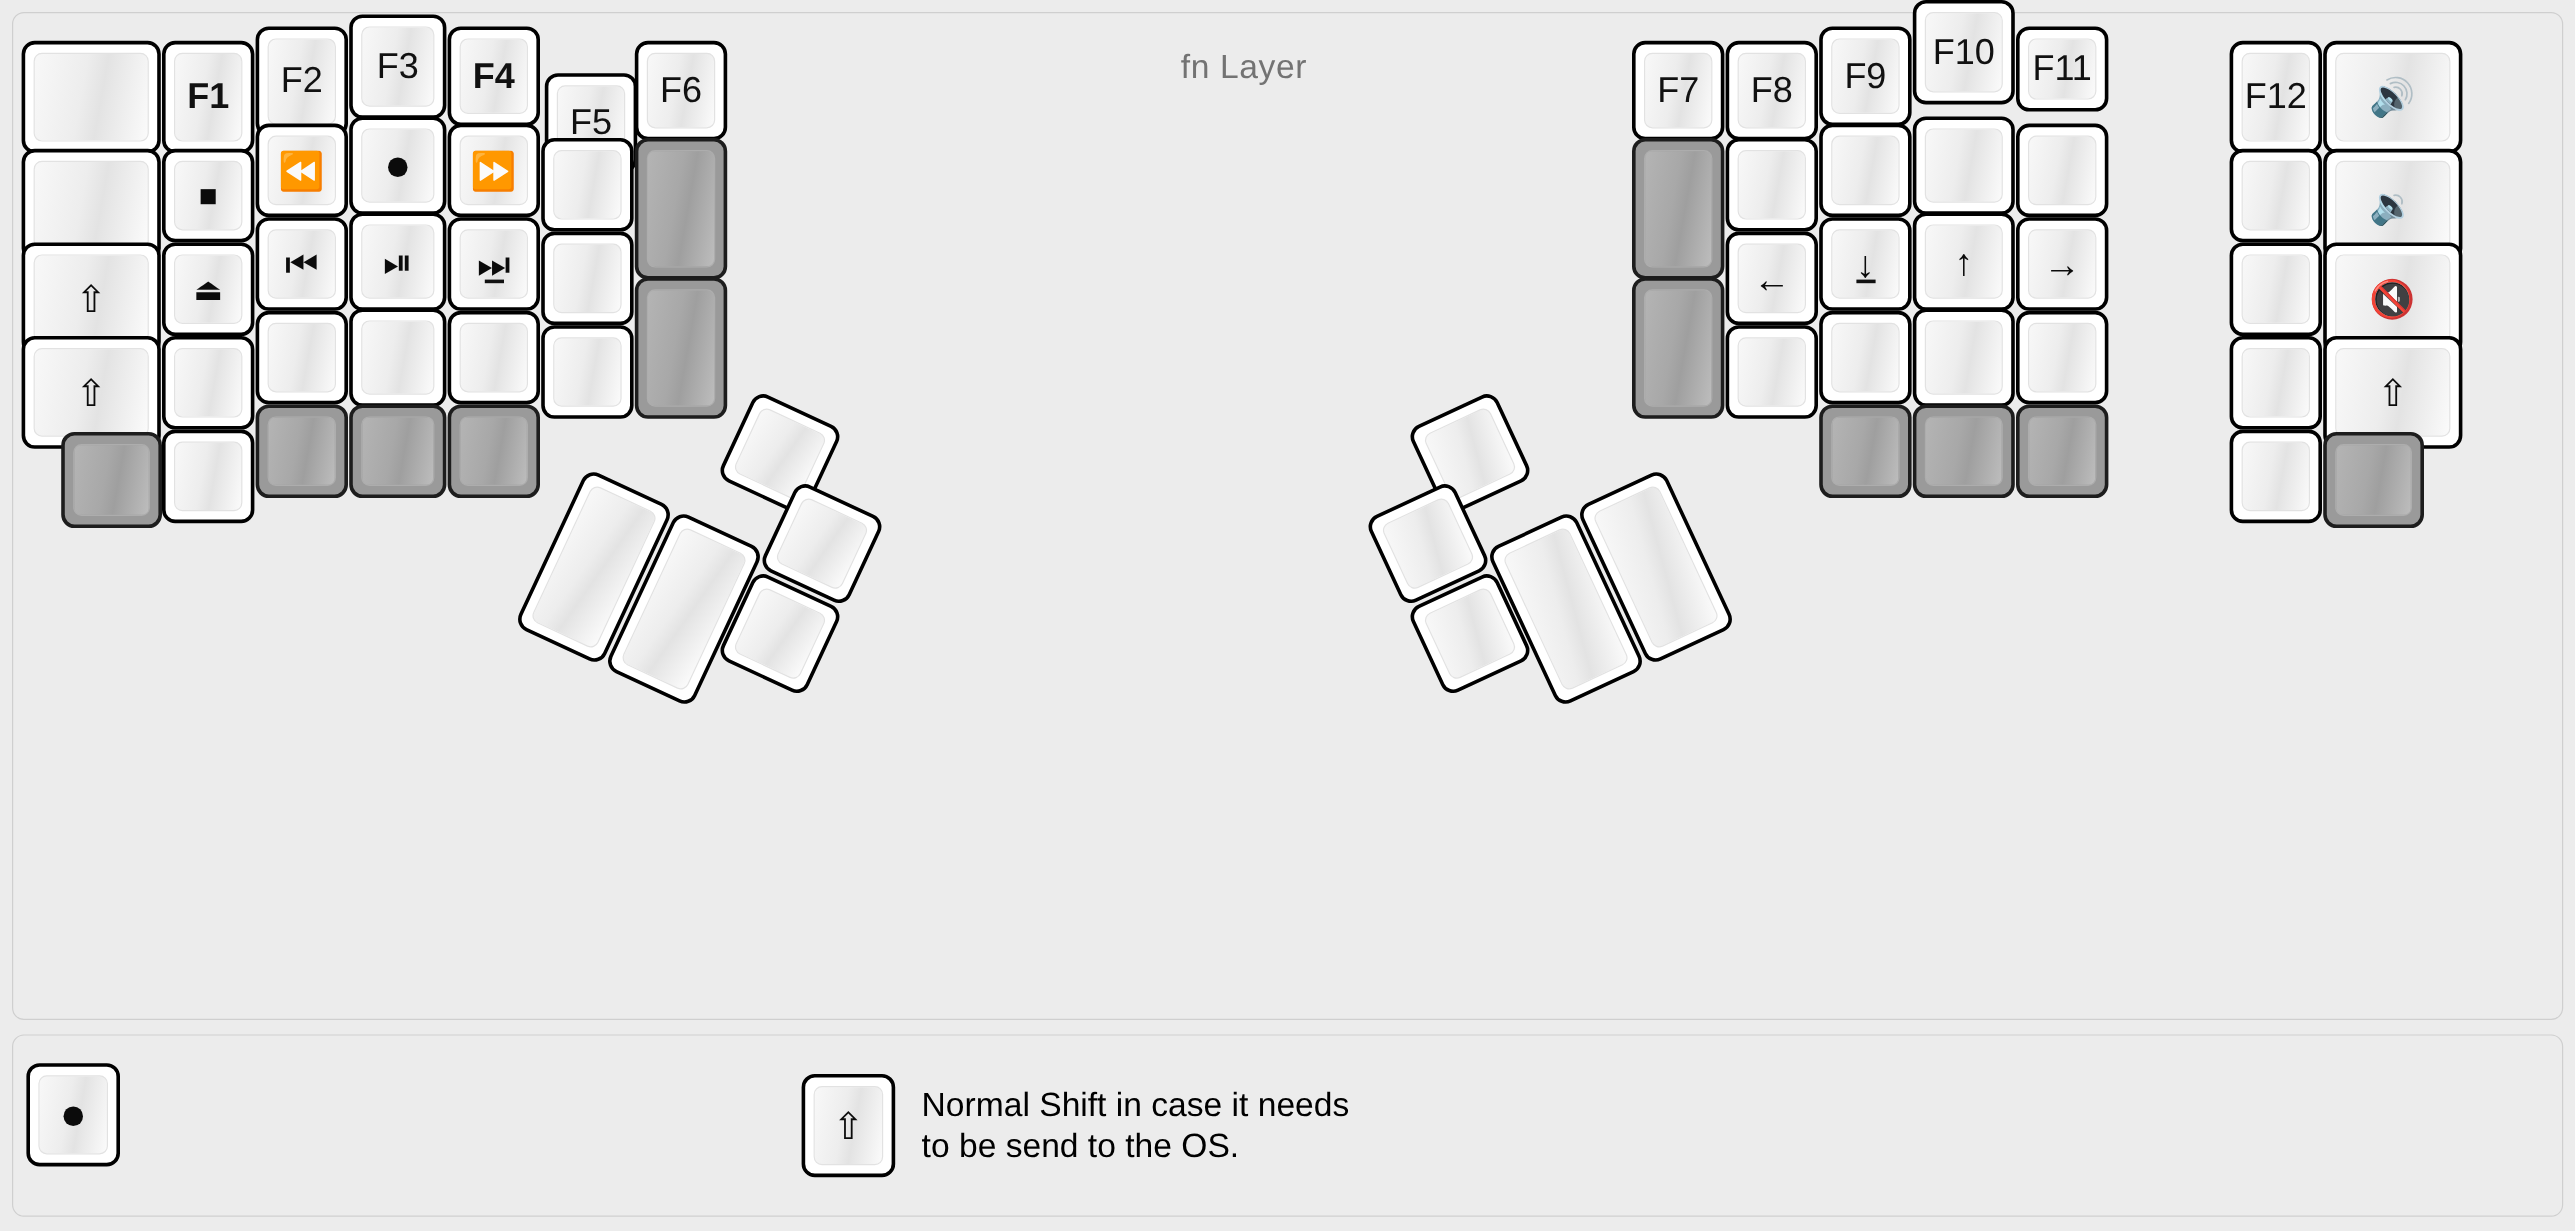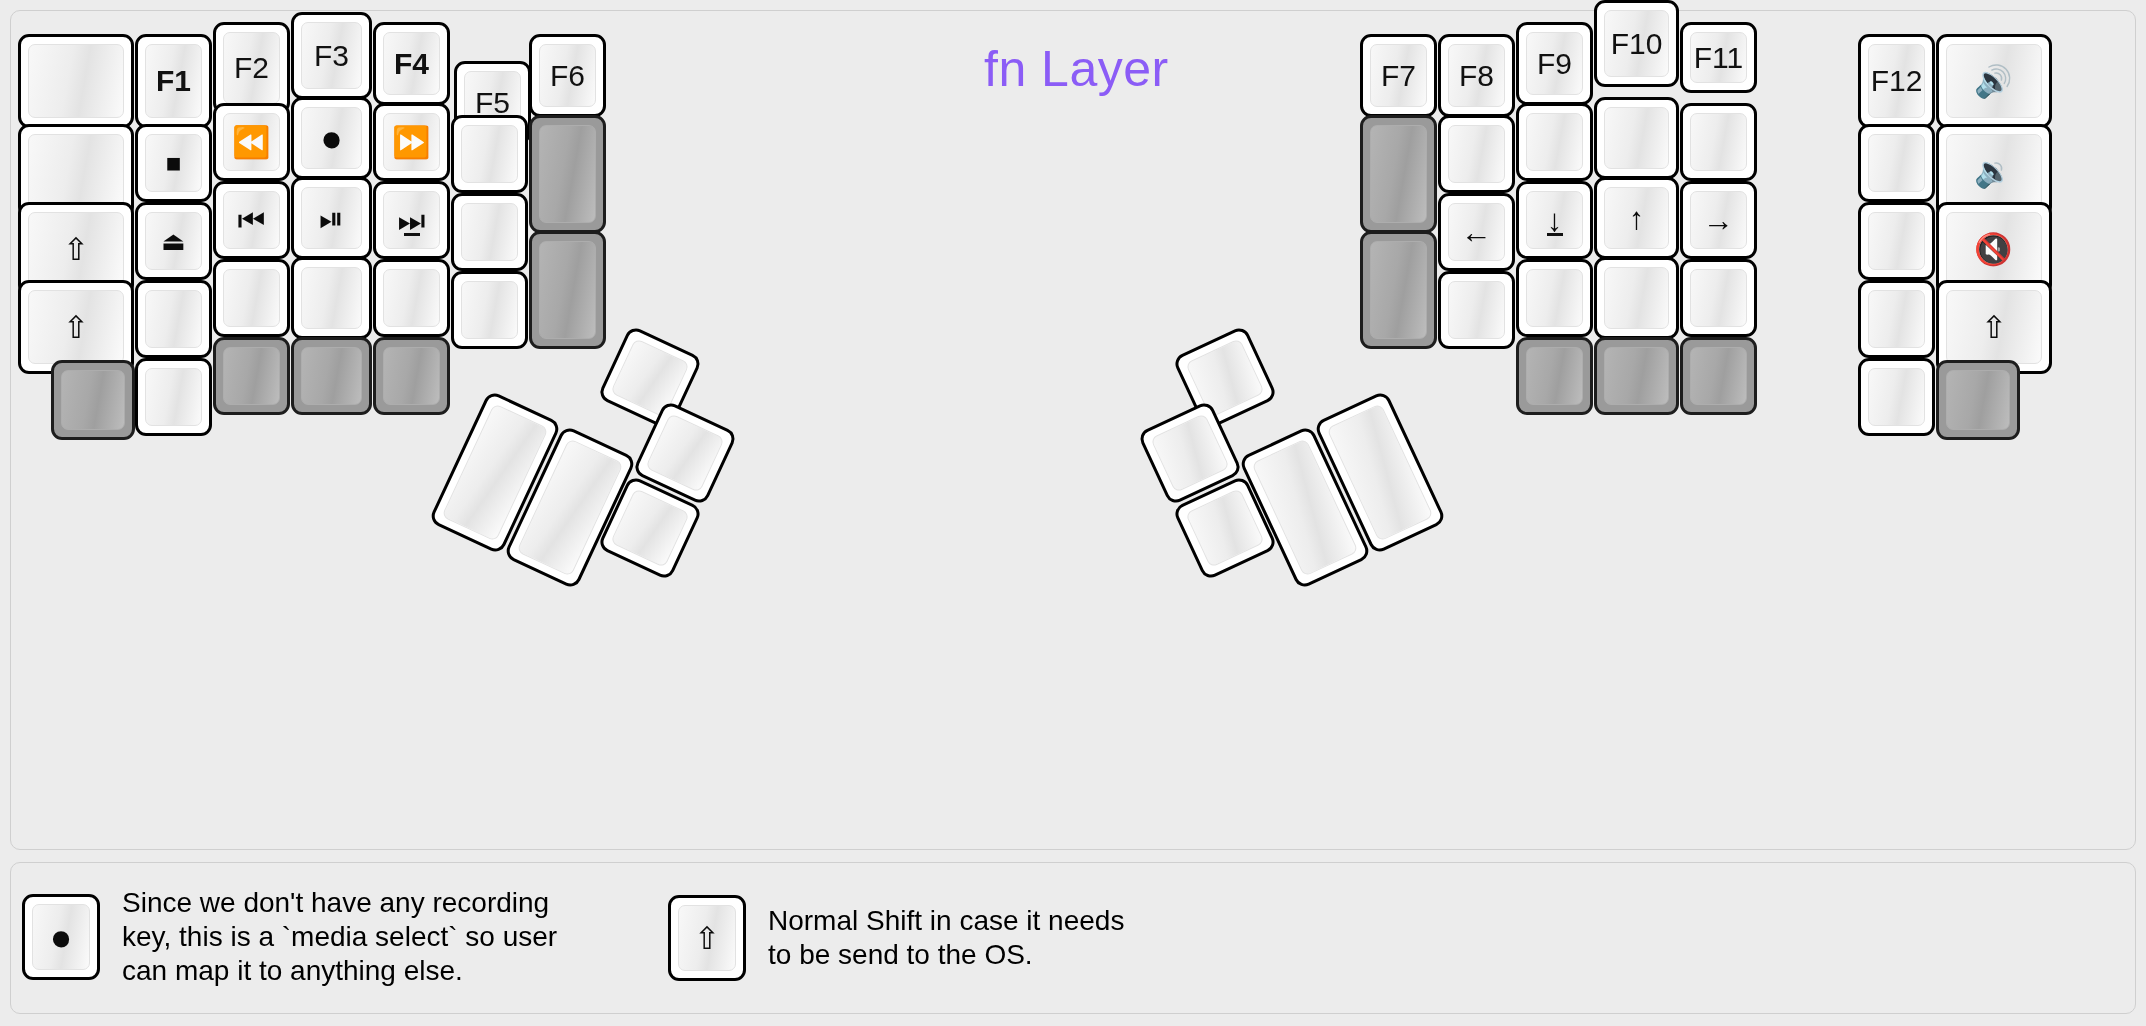--- a/index.html
+++ b/index.html
@@ -20,22 +20,22 @@
     border-radius:10px;
     box-sizing:border-box;
   }
   #board-panel{left:10px;top:10px;width:2126px;height:840px;}
   #legend-panel{left:10px;top:862px;width:2126px;height:152px;}
 
   
   #title{
     position:absolute;
     left:984px;top:40px;
-    font-size:50px;
-    color:#8b5cf6;
+    font-size:28px;
+    color:#737373;
     letter-spacing:0.5px;
     white-space:nowrap;
     text-align:center;
   }
 
   
   .key{
     position:absolute;
     box-sizing:border-box;
     background:#ffffff;
@@ -427,23 +427,20 @@
   </div>
 
   <div class="panel" id="legend-panel"></div>
 
   <div class="legend-item" style="left:22px;top:886px;">
     <div class="legend-key">
       <div class="cap">
           <span class="glyph big">⏺</span>
         </div>
     </div>
-    <div class="legend-text">Since we don't have any recording
-key, this is a `media select` so user
-can map it to anything else.</div>
   </div>
 
   <div class="legend-item" style="left:668px;top:895px;">
     <div class="legend-key">
       <div class="cap">
           <span class="glyph">⇧</span>
         </div>
     </div>
     <div class="legend-text">Normal Shift in case it needs
 to be send to the OS.</div>

